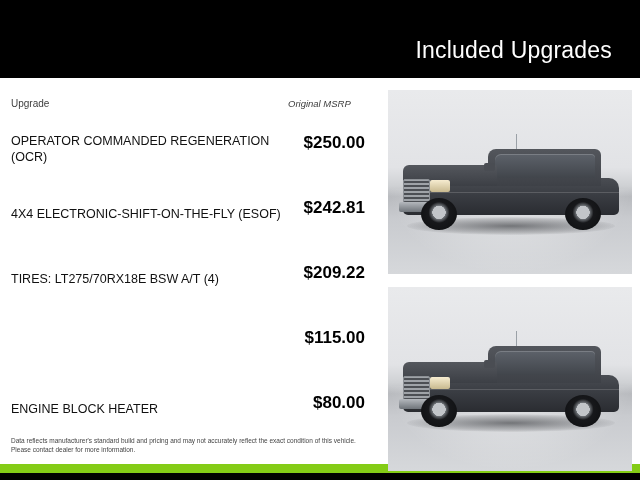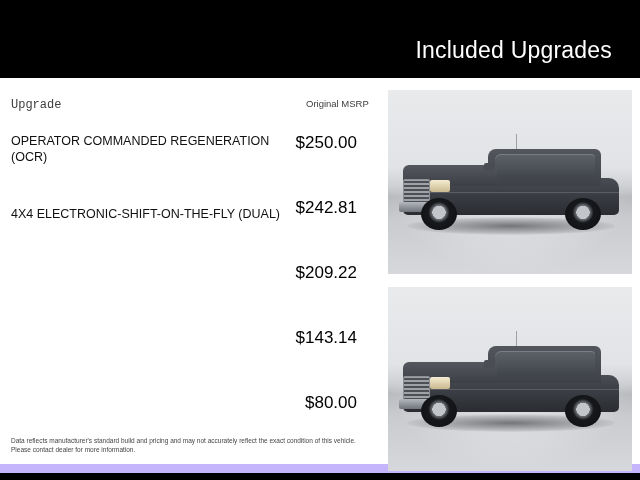--- a/index.html
+++ b/index.html
@@ -10,21 +10,21 @@
   body {
     width: 640px;
     height: 480px;
     font-family: "Liberation Sans", sans-serif;
     overflow: hidden;
   }
   .page {
     position: relative;
     width: 640px;
     height: 473px;
-    background: #c4b5fd;
+    background: #84cc16;
   }
   
   .header {
     position: absolute;
     left: 0;
     top: 0;
     width: 640px;
     height: 78px;
     background: #000000;
     box-sizing: border-box;
@@ -46,30 +46,30 @@
     top: 78px;
     width: 640px;
     height: 386px;
     background: #ffffff;
   }
   
   .col-head-upgrade {
     position: absolute;
     left: 11px;
     top: 20px;
-    font-size: 12px;
+    font-size: 10px;
     color: #3d3d3d;
-    font-family: Liberation Mono, monospace;
   }
   .col-head-msrp {
     position: absolute;
-    left: 306px;
+    left: 288px;
     top: 20px;
     font-size: 9.5px;
     color: #3d3d3d;
+    font-style: italic;
   }
   
   .rows {
     position: absolute;
     left: 0;
     top: 38px;
     width: 385px;
   }
   .row {
     position: relative;
@@ -81,25 +81,25 @@
     left: 11px;
     top: 50%;
     transform: translateY(-50%);
     width: 270px;
     font-size: 12.5px;
     color: #111111;
     line-height: 16px;
   }
   .row-price {
     position: absolute;
-    right: 28px;
+    right: 20px;
     top: 50%;
     transform: translateY(-50%);
     font-size: 17px;
-    font-weight: normal;
+    font-weight: bold;
     color: #000000;
     text-align: right;
     white-space: nowrap;
   }
   
   .row .row-price { margin-top: -6px; }
   .row .row-name  { margin-top: 0px; }
 
   
   .disclaimer {
@@ -282,33 +282,35 @@
     <div class="col-head-msrp">Original MSRP</div>
 
     <div class="rows">
 
       <div class="row">
         <div class="row-name">OPERATOR COMMANDED REGENERATION (OCR)</div>
         <div class="row-price">$250.00</div>
       </div>
 
       <div class="row">
-        <div class="row-name">4X4 ELECTRONIC-SHIFT-ON-THE-FLY (DUAL)</div>
+        <div class="row-name">4X4 ELECTRONIC-SHIFT-ON-THE-FLY (ESOF)</div>
         <div class="row-price">$242.81</div>
       </div>
 
       <div class="row">
+        <div class="row-name">TIRES: LT275/70RX18E BSW A/T (4)</div>
         <div class="row-price">$209.22</div>
       </div>
 
       <div class="row">
-        <div class="row-price">$143.14</div>
-      </div>
-
-      <div class="row">
+        <div class="row-price">$115.00</div>
+      </div>
+
+      <div class="row">
+        <div class="row-name">ENGINE BLOCK HEATER</div>
         <div class="row-price">$80.00</div>
       </div>
 
     </div>
 
     <div class="disclaimer">Data reflects manufacturer's standard build and pricing and may not accurately reflect the exact condition of this vehicle. Please contact dealer for more information.</div>
 
   </div>
 
   <div class="photo top">

